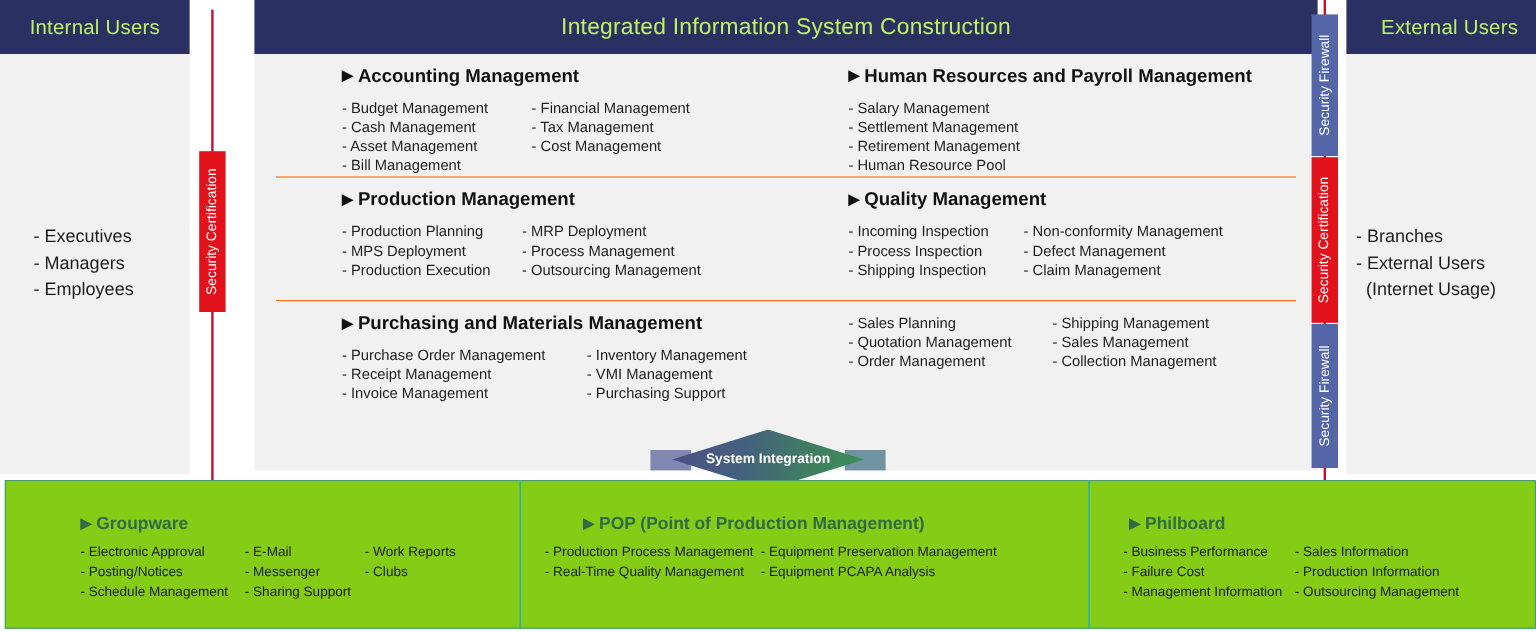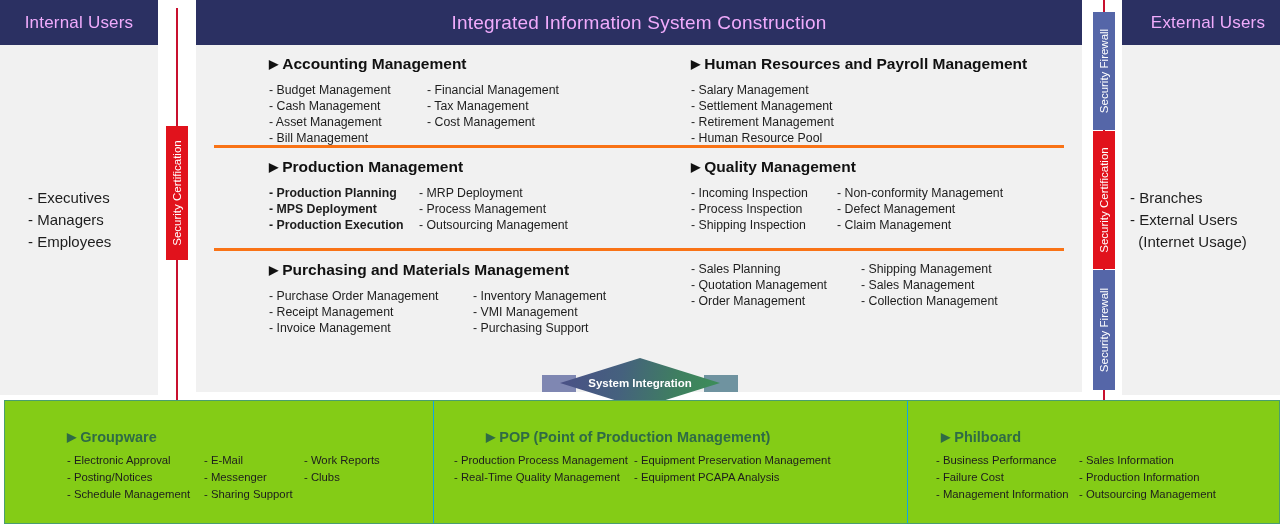--- a/index.html
+++ b/index.html
@@ -14,21 +14,21 @@
   }
 
   
   .panel {
     position: absolute;
     background: #f1f1f1;
   }
 
   .panel-header {
     background: #2b3062;
-    color: #f0abfc;
+    color: #bef264;
     height: 45px;
     display: flex;
     align-items: center;
     justify-content: center;
     font-size: 17px;
     letter-spacing: .2px;
   }
 
   
   #left-panel {
@@ -56,35 +56,35 @@
     height: 350px;
     display: flex;
     flex-direction: column;
     justify-content: center;
     padding-left: 8px;
   }
 
   
   #center-panel {
     position: absolute;
-    left: 196px; top: 0; width: 886px; height: 392px;
+    left: 212px; top: 0; width: 886px; height: 392px;
     background: #f1f1f1;
   }
   #center-panel .panel-header { font-size: 19px; }
 
   .module-grid {
     position: absolute;
     top: 45px; left: 0; right: 0; bottom: 0;
     padding: 0 18px;
   }
 
   .module-row {
     display: flex;
     height: 103px;
-    border-bottom: 3px solid #f97316;
+    border-bottom: 1px solid #f97316;
   }
   .module-row:last-child { border-bottom: none; }
 
   .module {
     flex: 1 1 50%;
     padding: 10px 0 0 52px;
   }
   .module:first-child { padding-left: 55px; }
 
   .module-title {
@@ -104,21 +104,21 @@
   .item {
     font-size: 12.3px;
     color: #1d1d1d;
     line-height: 16px;
     white-space: nowrap;
   }
 
   
   .w-acct-1 { width: 158px; }
   .w-hr-1   { width: 172px; }
-  .w-prod-1 { width: 150px; font-weight: bold; }
+  .w-prod-1 { width: 150px; }
   .w-qual-1 { width: 146px; }
   .w-pur-1  { width: 204px; }
   .w-sales-1{ width: 170px; }
 
   
   .vline {
     position: absolute;
     width: 2px;
     background: #c8102e;
   }

